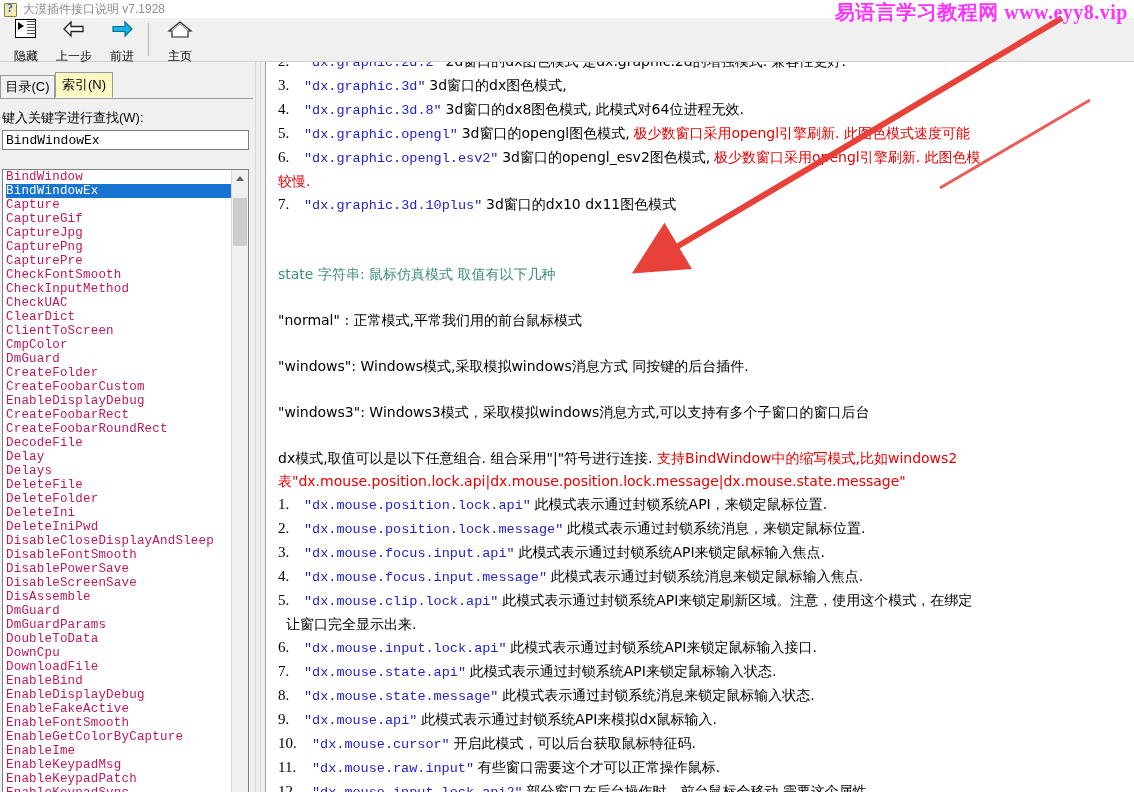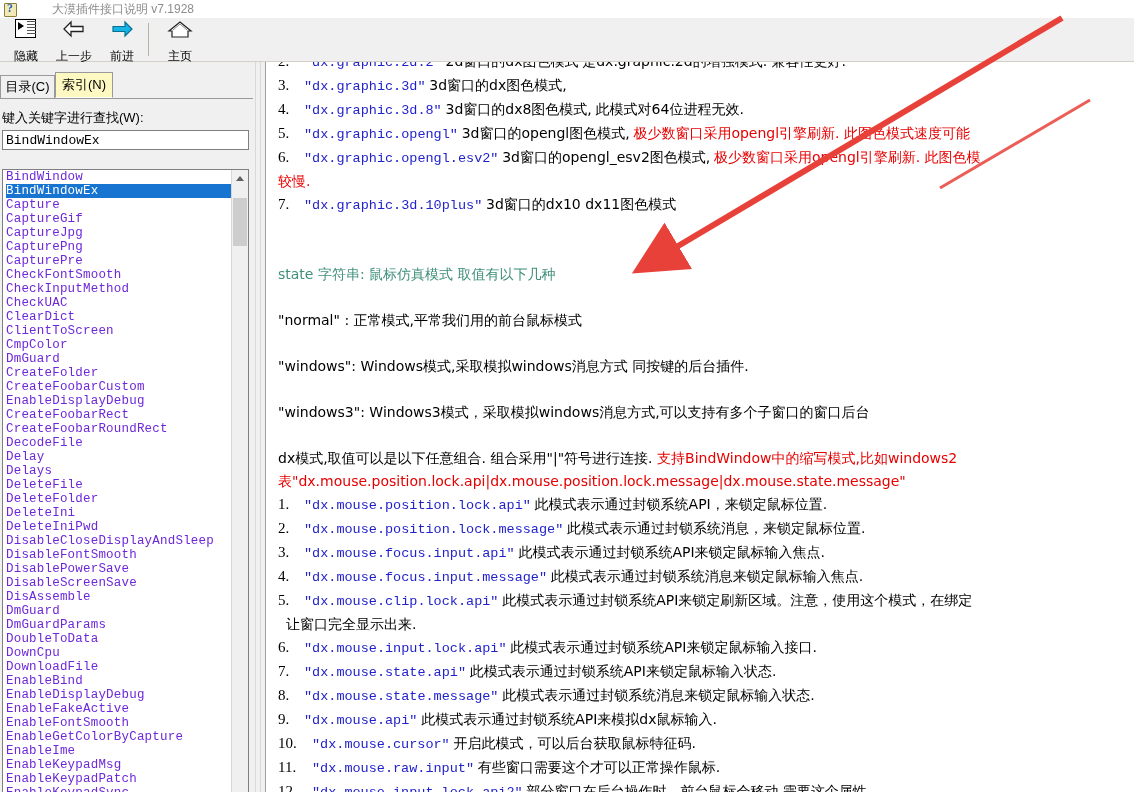--- a/index.html
+++ b/index.html
@@ -42,21 +42,20 @@
     font-size: 12px; font-weight: bold;
     color: #1f5fbf;
     font-family: "Liberation Serif", serif;
     line-height: 14px;
   }
   .title-text {
     font-size: 12px;
     color: #8d8d8d;
     font-family: "Liberation Sans", sans-serif;
     white-space: nowrap;
-    margin-left: 29px;
   }
 
   
   .watermark {
     position: absolute;
     right: 6px; top: -1px;
     font-size: 20px;
     font-weight: bold;
     color: #ff33ff;
     white-space: nowrap;
@@ -176,21 +175,21 @@
   }
   .list-items {
     position: absolute; left: 0; top: 0;
     width: 228px;
     padding-left: 3px;
   }
   .li {
     height: 14px; line-height: 14px;
     font-family: "Liberation Mono", monospace;
     font-size: 12.5px;
-    color: #6d28d9;
+    color: #be185d;
     white-space: nowrap;
     letter-spacing: 0.2px;
   }
   .li.sel { background: #1775d1; color: #ffffff; }
 
   
   .vscroll {
     position: absolute; right: 0; top: 0;
     width: 17px; height: 100%;
     background: #f0f0f0;
@@ -272,20 +271,21 @@
 <div class="app">
 
   <div class="titlebar">
     <div class="title-icon">
       <div class="book"></div>
       <div class="qm">?</div>
     </div>
     <div class="title-text">大漠插件接口说明 v7.1928</div>
   </div>
 
+  <div class="watermark">易语言学习教程网 www.eyy8.vip</div>
 
   <div class="toolbar">
     <div class="tb-btn" style="left:2px;">
       <div class="tb-ico">
         <div class="ico-hide">
           <div class="pane"></div>
           <div class="lines">
               <i></i>
               <i></i>
               <i></i>

